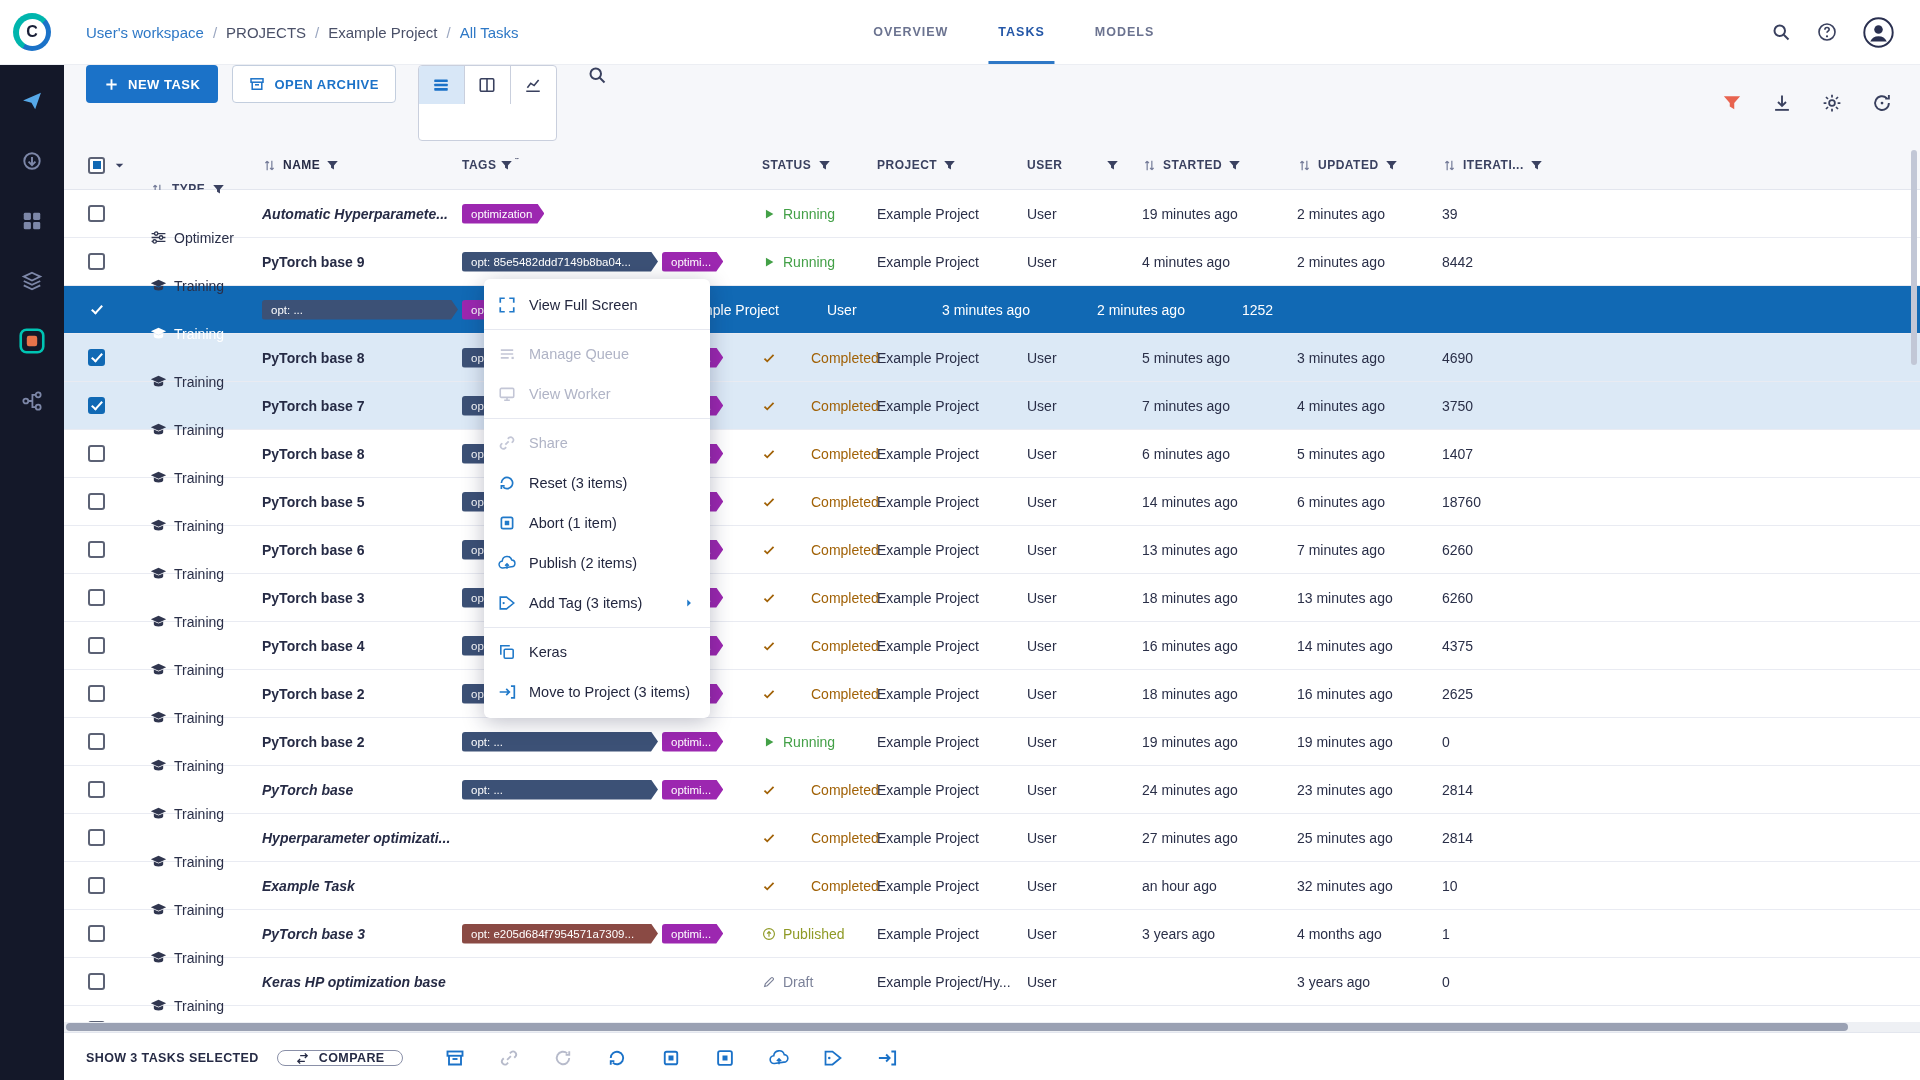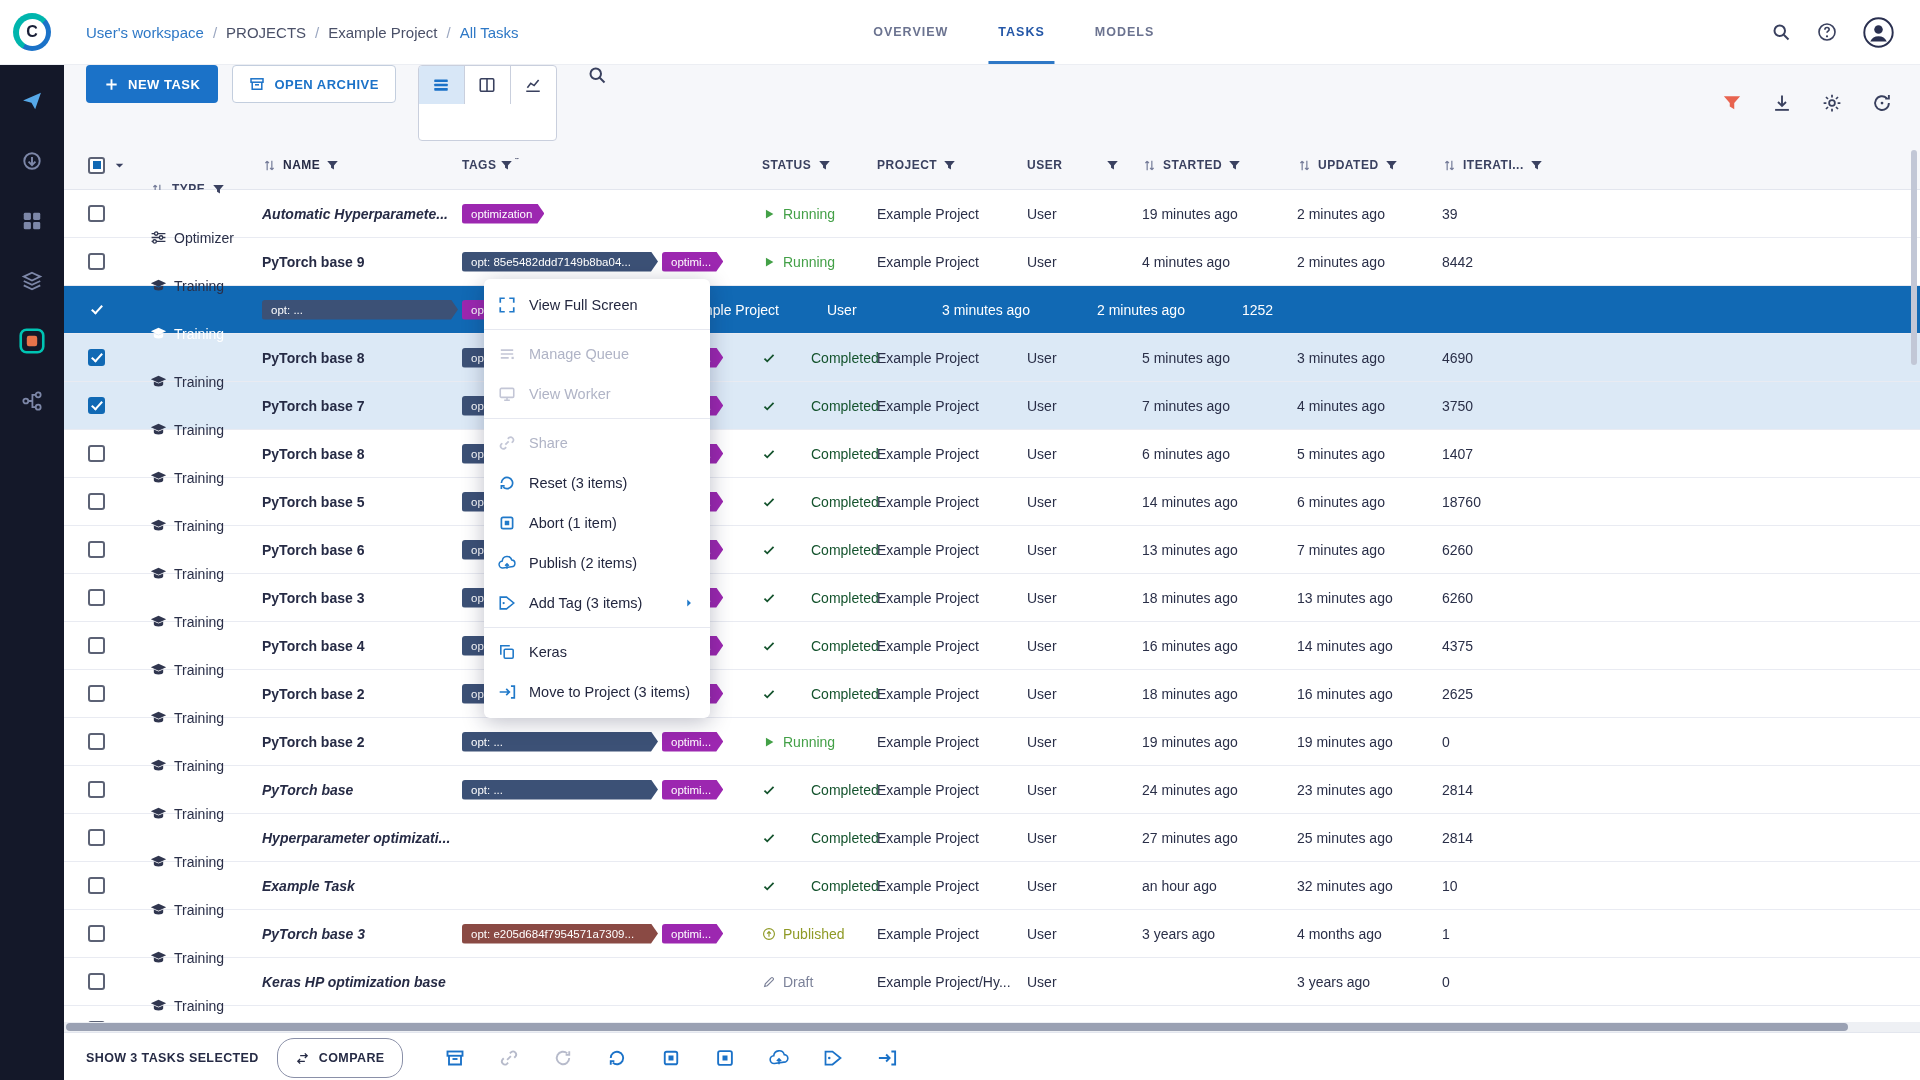--- a/index.html
+++ b/index.html
@@ -87,41 +87,41 @@
   .cb.on{background:#1169b4;border-color:#1169b4;}
   .cb.on::after{content:'';position:absolute;left:4px;top:0px;width:4px;height:9px;
     border-right:2px solid #fff;border-bottom:2px solid #fff;transform:rotate(42deg);}
   .row.selected .cb.on{background:transparent;border-color:transparent;}
   .cb.ind::after{content:'';position:absolute;left:2.5px;top:2.5px;width:8px;height:8px;background:#1169b4;}
 
   .t-icn{width:17px;height:17px;color:#30364f;}
   .row.selected .t-icn{color:#fff;}
   .s-icn{width:14px;height:14px;}
   .st-running{color:#43a047;}
-  .st-completed{color:#14532d;gap:35px;}
+  .st-completed{color:#a16207;gap:35px;}
   .st-published{color:#8f9a26;}
   .st-draft{color:#7c8299;}
   .row.selected .c-status{color:#fff;}
 
   .chip{height:20px;display:inline-flex;align-items:center;padding:0 12px 0 9px;color:#fff;font-size:11.5px;
     white-space:nowrap;overflow:hidden;max-width:210px;box-sizing:border-box;cursor:pointer;
     clip-path:polygon(0 0,calc(100% - 7px) 0,100% 50%,calc(100% - 7px) 100%,0 100%);border-radius:3px 0 0 3px;flex:none;}
   .chip.purple{background:#9c27b0;}
   .chip.navy{background:#3c5176;min-width:196px;}
   .chip.maroon{background:#8a4a44;min-width:196px;}
 
   
   .hscroll{height:10px;background:#eef0f4;position:relative;flex:none;cursor:pointer;}
   .hthumb{position:absolute;top:1px;left:2px;width:96%;height:8px;background:#9aa1b3;border-radius:4px;}
   .vscroll{position:absolute;right:3px;top:150px;width:6px;height:215px;background:#c2c7d6;border-radius:3px;z-index:8;cursor:pointer;}
 
   
   .footer{height:50px;background:#fff;border-top:1px solid #e3e6ee;display:flex;align-items:center;padding-left:22px;gap:18px;flex:none;}
   .sel-label{font-size:12.5px;font-weight:bold;letter-spacing:.4px;color:#262b45;white-space:nowrap;}
-  .btn-compare{height:40px;padding:0 17px;border:1px solid #8a90a8;border-radius:17px;background:#fff;color:#262b45;
+  .btn-compare{height:16px;padding:0 17px;border:1px solid #8a90a8;border-radius:17px;background:#fff;color:#262b45;
     font-size:12.5px;font-weight:bold;letter-spacing:.4px;display:flex;align-items:center;gap:9px;cursor:pointer;font-family:inherit;}
   .btn-compare .icn{width:15px;height:15px;}
   .f-actions{display:flex;gap:34px;margin-left:24px;align-items:center;}
   .f-act{width:20px;height:20px;color:#1b72c8;cursor:pointer;}
   .f-act.disabled{color:#b7bbcb;cursor:default;}
 
   
   .menu{position:absolute;left:484px;top:279px;width:226px;background:#fff;border-radius:6px;
     box-shadow:0 4px 22px rgba(20,25,60,.28);padding:6px 0;z-index:20;}
   .mi{height:40px;display:flex;align-items:center;gap:13px;padding:0 14px;font-size:14.5px;color:#23273f;cursor:pointer;}

